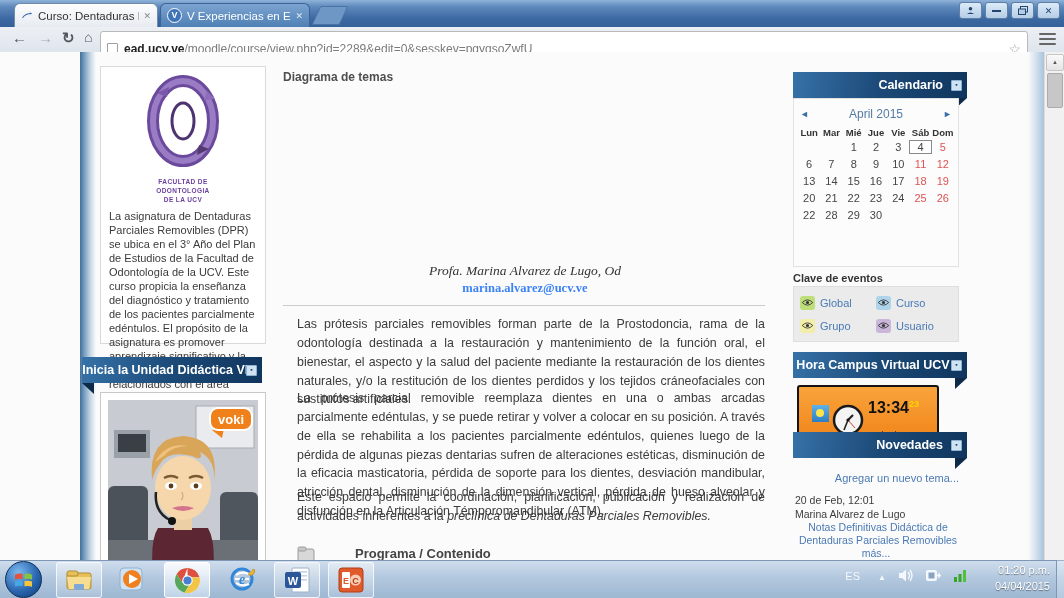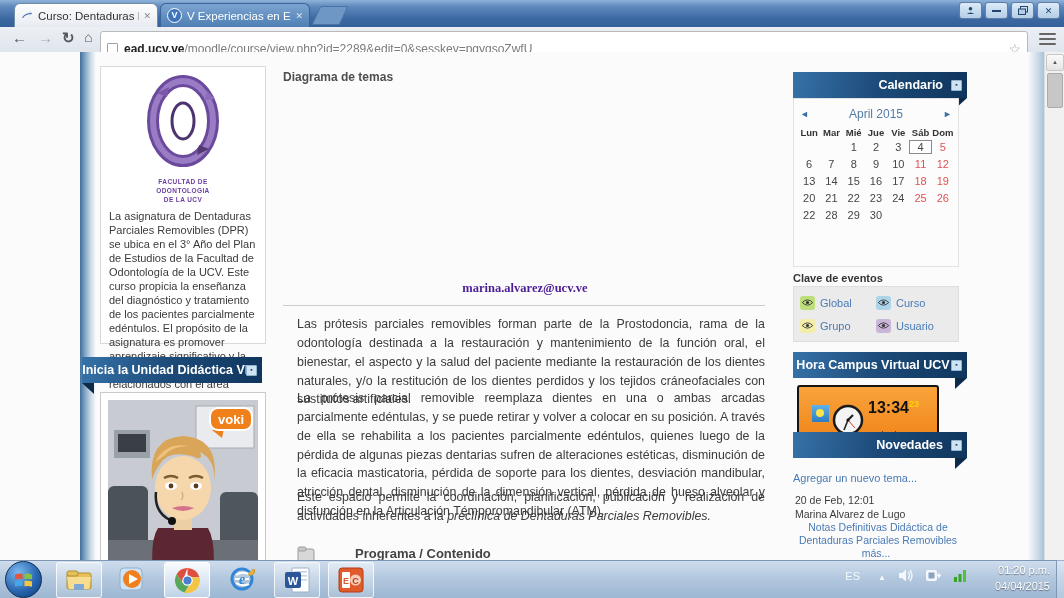--- a/index.html
+++ b/index.html
@@ -52,21 +52,21 @@
   .foldL{position:absolute;width:12px;height:11px;background:#0d2b49;clip-path:polygon(0 0,100% 0,100% 100%);}
   #unidad{left:82px;top:305px;width:180px;text-align:center;padding-right:10px;}
   #vokibox{left:100px;top:340px;width:166px;height:190px;background:#fff;border:1px solid #c9c9c9;box-sizing:border-box;padding:7px;}
   
   #diagrama{left:283px;top:18px;font-size:12px;font-weight:bold;color:#4e4e4e;}
   #titlewrap{left:278px;top:46px;width:494px;text-align:center;font-family:"DejaVu Serif",serif;font-weight:bold;}
   #t1{font-size:40px;color:#2d5a4e;transform:translateX(-33px);}
   #t2{font-size:36px;color:#7c9140;transform:translateX(44px);margin-top:-8px;}
   #t3{font-size:38px;color:#b5a75d;transform:translateX(33px);margin-top:20px;}
   #prof{left:278px;top:211px;width:494px;text-align:center;font-family:"Liberation Serif",serif;font-style:italic;font-size:13.5px;color:#333;}
-  #email{left:278px;top:229px;width:494px;text-align:center;font-family:"Liberation Serif",serif;font-weight:bold;font-size:12.5px;color:#4c1d95;}
+  #email{left:278px;top:229px;width:494px;text-align:center;font-family:"Liberation Serif",serif;font-weight:bold;font-size:12.5px;color:#3b82f6;}
   #mainhr{left:283px;top:253px;width:482px;height:1px;background:#ccc;}
   .para{position:absolute;left:297px;width:468px;font-size:12.4px;line-height:1.52;text-align:justify;color:#3c3c3c;}
   #p1{top:263px;} #p2{top:337px;} #p3{top:436px;}
   #partialrow{left:297px;top:494px;width:468px;height:14px;overflow:hidden;display:flex;align-items:flex-start;gap:10px;}
   #partialrow .txt{font-size:13px;color:#444;margin-left:30px;font-weight:bold;}
   
   #calribbon{left:793px;top:20px;width:174px;text-align:right;padding-right:24px;}
   #calbody{left:793px;top:46px;width:166px;height:169px;background:#fcfcfc;border:1px solid #e2e2e2;box-sizing:border-box;}
   #monthnav{position:relative;margin-top:8px;height:16px;font-size:12px;color:#557ba3;text-align:center;}
   .calarrow{position:absolute;top:2px;font-size:9px;color:#3a6ea5;}
@@ -83,21 +83,21 @@
   #horaribbon{left:793px;top:300px;width:174px;text-align:center;padding-right:14px;}
   #clockwidget{left:797px;top:333px;width:114px;height:42px;background:linear-gradient(#f9a43b,#ee7d12);
                border:2px solid #141414;border-radius:3px;display:flex;align-items:center;padding:12px;box-sizing:content-box;}
   #skybox{width:17px;height:17px;background:linear-gradient(#5fb2e8,#2d7dc4);margin:0 2px 14px 1px;position:relative;}
   #skybox .sun{position:absolute;left:4px;top:4px;width:8px;height:8px;border-radius:50%;background:#ffe34d;}
   #digital{margin-left:3px;line-height:1;}
   #digtime{font-size:16px;font-weight:bold;color:#111;}
   #digsec{font-size:9px;font-weight:bold;color:#ffd400;vertical-align:top;}
   #digdate{font-size:9.5px;color:#1a1a1a;margin-top:14px;text-align:center;}
   #novribbon{left:793px;top:380px;width:174px;text-align:right;padding-right:24px;}
-  #addtopic{left:793px;top:420px;width:166px;text-align:left;font-size:11px;color:#4a7ab5;}
+  #addtopic{left:793px;top:420px;width:166px;text-align:right;font-size:11px;color:#4a7ab5;}
   #newsdate{left:795px;top:442px;font-size:10.5px;color:#3c3c3c;}
   #newsauthor{left:795px;top:456px;font-size:10.5px;color:#3c3c3c;}
   #newslink{left:793px;top:469px;width:170px;text-align:center;font-size:10.5px;color:#4a7ab5;line-height:1.25;}
   #morelink{left:793px;top:495px;width:166px;text-align:center;font-size:10.5px;color:#4a7ab5;}
   
   #taskbar{left:0;top:560px;width:1064px;height:38px;
     background:linear-gradient(#cfdded 0%,#b3c8de 45%,#9db7d2 100%);border-top:1px solid #7e97b5;box-sizing:border-box;}
   #orb{left:5px;top:561px;width:35px;height:35px;border-radius:50%;
        background:radial-gradient(circle at 35% 30%,#7db9ef,#2a67b0 55%,#0b3a75);border:1px solid #0d2f57;
        display:flex;align-items:center;justify-content:center;}
@@ -216,20 +216,21 @@
       <circle cx="64" cy="121" r="4" fill="#111"></circle>
       <g>
         <path d="M104 30 l10 8 l2 -10 Z" fill="#f08019"></path>
         <rect x="102" y="8" width="42" height="22" rx="8" fill="#f08019" stroke="#fff" stroke-width="2"></rect>
         <text x="123" y="24" text-anchor="middle" font-size="13" font-weight="bold" fill="#fff" font-family="Liberation Sans,sans-serif">voki</text>
       </g>
     </svg>
   </div>
 
   <div class="abs" id="diagrama">Diagrama de temas</div>
+  <div class="abs" id="prof">Profa. Marina Alvarez de Lugo, Od</div>
   <div class="abs" id="email">marina.alvarez@ucv.ve</div>
   <div class="abs" id="mainhr"></div>
   <div class="para" id="p1">Las prótesis parciales removibles forman parte de la Prostodoncia, rama de la odontología destinada a la restauración y mantenimiento de la función oral, el bienestar, el aspecto y la salud del paciente mediante la restauración de los dientes naturales, y/o la restitución de los dientes perdidos y los tejidos cráneofaciales con sustitutos artificiales.</div>
   <div class="para" id="p2">La prótesis parcial removible reemplaza dientes en una o ambas arcadas parcialmente edéntulas, y se puede retirar y volver a colocar en su posición. A través de ella se rehabilita a los pacientes parcialmente edéntulos, quienes luego de la pérdida de algunas piezas dentarias sufren de alteraciones estéticas, disminución de la eficacia masticatoria, pérdida de soporte para los dientes, desviación mandibular, atricción dental, disminución de la dimensión vertical, pérdida de hueso alveolar y disfunción en la Articulación Témporomandibular (ATM).</div>
   <div class="para" id="p3"><span>Este espacio permite la coordinación, planificación, publicación y realización de actividades inherentes a la </span><i>preclínica de Dentaduras Parciales Removibles.</i></div>
   <div class="abs" id="partialrow">
     <svg width="18" height="16" viewBox="0 0 18 16">
         <rect x="1" y="3" width="16" height="12" rx="2" fill="#d8d8d8" stroke="#9a9a9a"></rect>
         <rect x="1" y="1" width="8" height="4" rx="1.5" fill="#c9c9c9" stroke="#9a9a9a"></rect>
       </svg>

